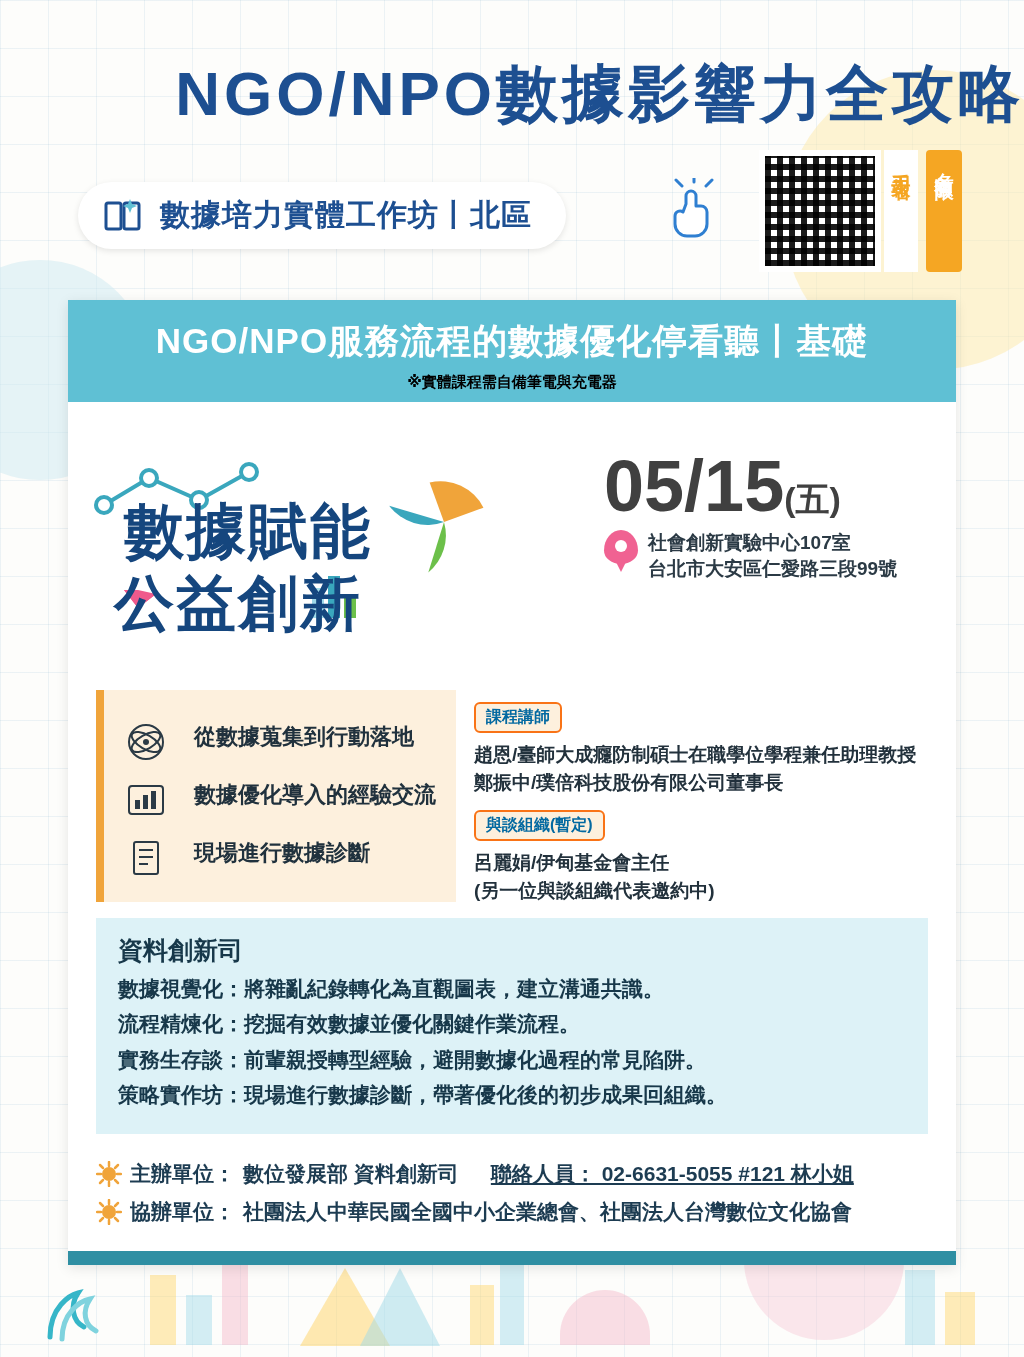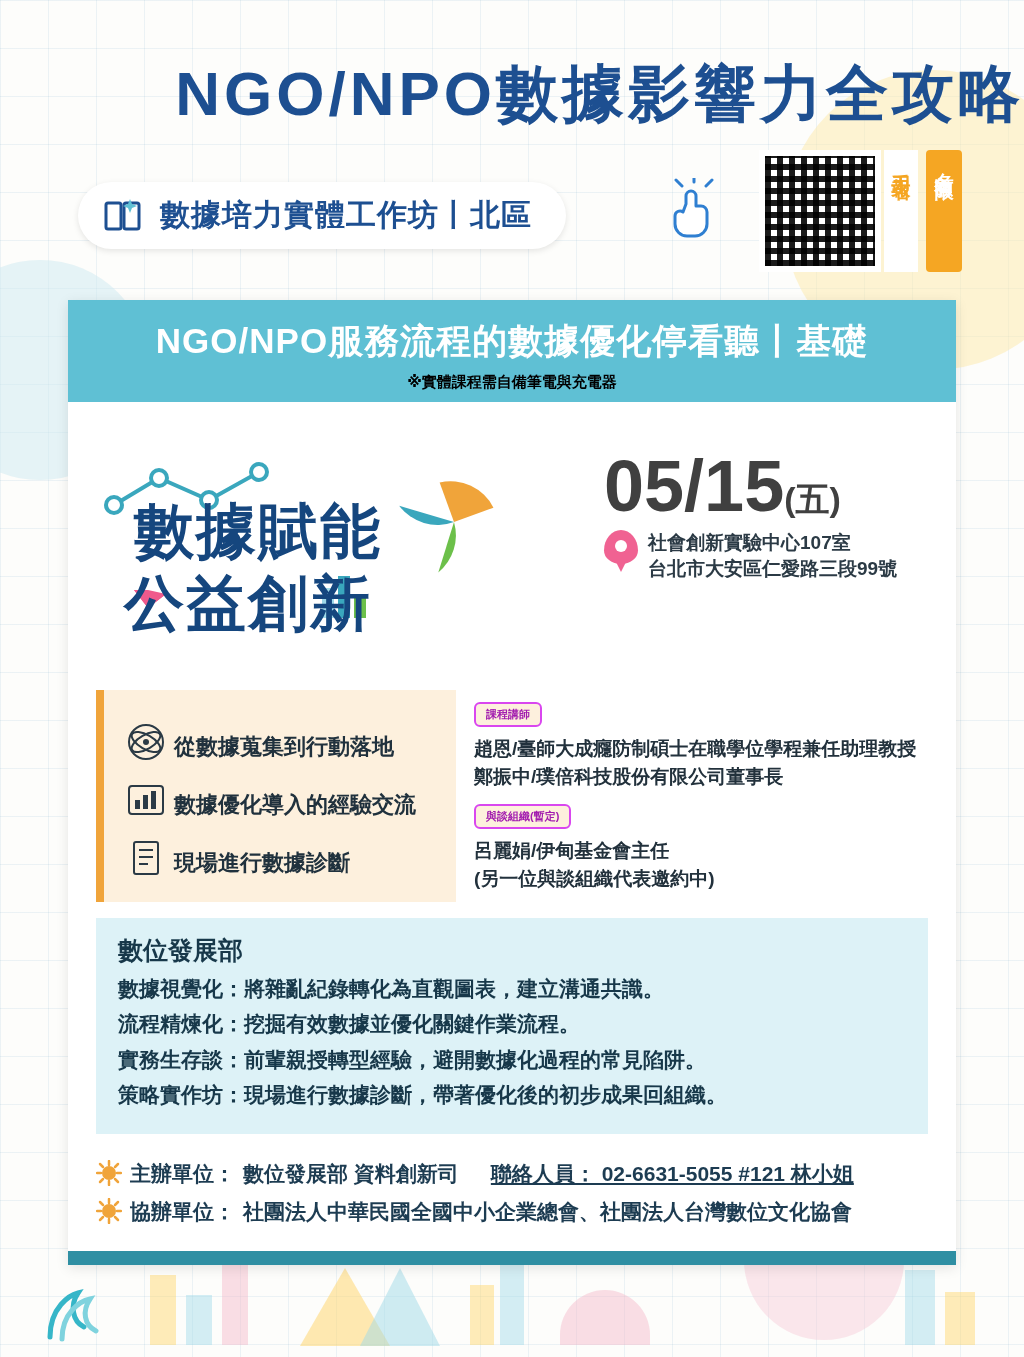--- a/index.html
+++ b/index.html
@@ -55,21 +55,21 @@
 
   
   .card{position:absolute;left:68px;top:300px;width:888px;height:965px;background:#ffffff;
         box-shadow:0 3px 12px rgba(0,0,0,.10);}
   .card-head{background:#5fc0d4;padding:18px 0 10px;text-align:center;}
   .card-head h2{margin:0;font-size:35px;font-weight:bold;color:#ffffff;letter-spacing:1px;}
   .card-head .note{margin-top:8px;font-size:15px;color:#000000;font-weight:bold;}
   .card-foot{position:absolute;left:0;bottom:0;width:100%;height:14px;background:#2f8fa3;}
 
   
-  .logo-area{position:absolute;left:104px;top:460px;width:420px;height:200px;font-family:Liberation Mono, monospace;}
+  .logo-area{position:absolute;left:94px;top:460px;width:420px;height:200px;font-family:Liberation Mono, monospace;}
   .logo-l1,.logo-l2{font-size:60px;font-weight:bold;color:#15467e;letter-spacing:2px;}
   .logo-l1{position:absolute;left:30px;top:32px;}
   .logo-l2{position:absolute;left:20px;top:104px;}
 
   
   .date-area{position:absolute;right:70px;top:452px;text-align:left;width:350px;}
   .date-big{font-size:72px;font-weight:bold;color:#404040;line-height:.95;}
   .date-big .wd{font-size:34px;}
   .time{font-size:44px;color:#7c8a99;font-weight:bold;line-height:1.1;}
   .loc{display:flex;align-items:flex-start;gap:10px;margin-top:10px;}
@@ -77,36 +77,36 @@
        position:relative;flex:0 0 auto;}
   .pin:after{content:"";position:absolute;left:11px;top:10px;width:12px;height:12px;border-radius:50%;background:#fff;}
   .pin:before{content:"";position:absolute;left:11px;bottom:-8px;width:0;height:0;
        border-left:6px solid transparent;border-right:6px solid transparent;border-top:12px solid #f06292;}
   .loc-txt{font-size:19px;color:#2b3a45;line-height:1.35;font-weight:bold;}
 
   
   .info-row{position:absolute;left:96px;top:690px;width:832px;height:212px;display:flex;}
   .info-left{width:360px;background:#fdf0dd;border-left:8px solid #f0a43a;padding:18px 14px;box-sizing:border-box;}
   .info-right{flex:1;background:#ffffff;padding:12px 6px 12px 18px;box-sizing:border-box;}
-  .bullet{display:flex;align-items:flex-end;gap:8px;margin:14px 0 18px 8px;font-family:Liberation Mono, monospace;}
+  .bullet{display:flex;align-items:flex-start;gap:28px;margin:14px 0 18px 8px;font-family:Liberation Mono, monospace;}
   .bullet .bi{width:40px;height:40px;flex:0 0 auto;}
   .bullet .bt{font-size:22px;color:#20313d;font-weight:bold;}
-  .tag{display:inline-block;background:#fdf0dd;border:2px solid #d946ef;border-radius:6px;
-       color:#a21caf;font-weight:bold;font-size:11px;padding:3px 10px;}
+  .tag{display:inline-block;background:#fdf0dd;border:2px solid #f97316;border-radius:6px;
+       color:#0369a1;font-weight:bold;font-size:16px;padding:3px 10px;}
   .info-right p{margin:8px 0 14px;font-size:19px;color:#22313c;line-height:1.45;font-weight:bold;}
 
   
   .plan{position:absolute;left:96px;top:918px;width:832px;background:#ddf2f7;padding:16px 22px 18px;
         box-sizing:border-box;}
   .plan h3{margin:0 0 8px;font-size:25px;color:#17384a;font-weight:bold;}
   .plan p{margin:7px 0;font-size:21px;color:#17384a;font-weight:bold;line-height:1.35;}
 
   
   .orgs{position:absolute;left:96px;top:1160px;width:850px;}
-  .org-line{display:flex;gap:8px;margin-bottom:10px;}
+  .org-line{display:flex;align-items:center;gap:8px;margin-bottom:10px;}
   .star{width:26px;height:26px;flex:0 0 auto;position:relative;}
   .org-line .lbl{font-size:21px;font-weight:bold;color:#1d3c52;white-space:nowrap;}
   .org-line .val{font-size:21px;font-weight:bold;color:#1d3c52;white-space:nowrap;}
   .contact{font-size:21px;font-weight:bold;color:#1d3c52;margin-left:24px;white-space:nowrap;text-decoration:underline;}
 
   
   .wave{position:absolute;left:40px;bottom:10px;width:70px;height:60px;}
 </style>
 </head>
 <body>
@@ -244,21 +244,21 @@
     </p>
     <span class="tag">與談組織(暫定)</span>
     <p>
       <span>呂麗娟/伊甸基金會主任</span><br>
       <span>(另一位與談組織代表邀約中)</span>
     </p>
   </div>
 </div>
 
 <div class="plan">
-  <h3>數位發展部</h3>
+  <h3>資料創新司</h3>
   <p>數據視覺化：將雜亂紀錄轉化為直觀圖表，建立溝通共識。</p>
   <p>流程精煉化：挖掘有效數據並優化關鍵作業流程。</p>
   <p>實務生存談：前輩親授轉型經驗，避開數據化過程的常見陷阱。</p>
   <p>策略實作坊：現場進行數據診斷，帶著優化後的初步成果回組織。</p>
 </div>
 
 <div class="orgs">
   <div class="org-line">
     <span class="star">
       <svg width="26" height="26" viewBox="0 0 26 26">

